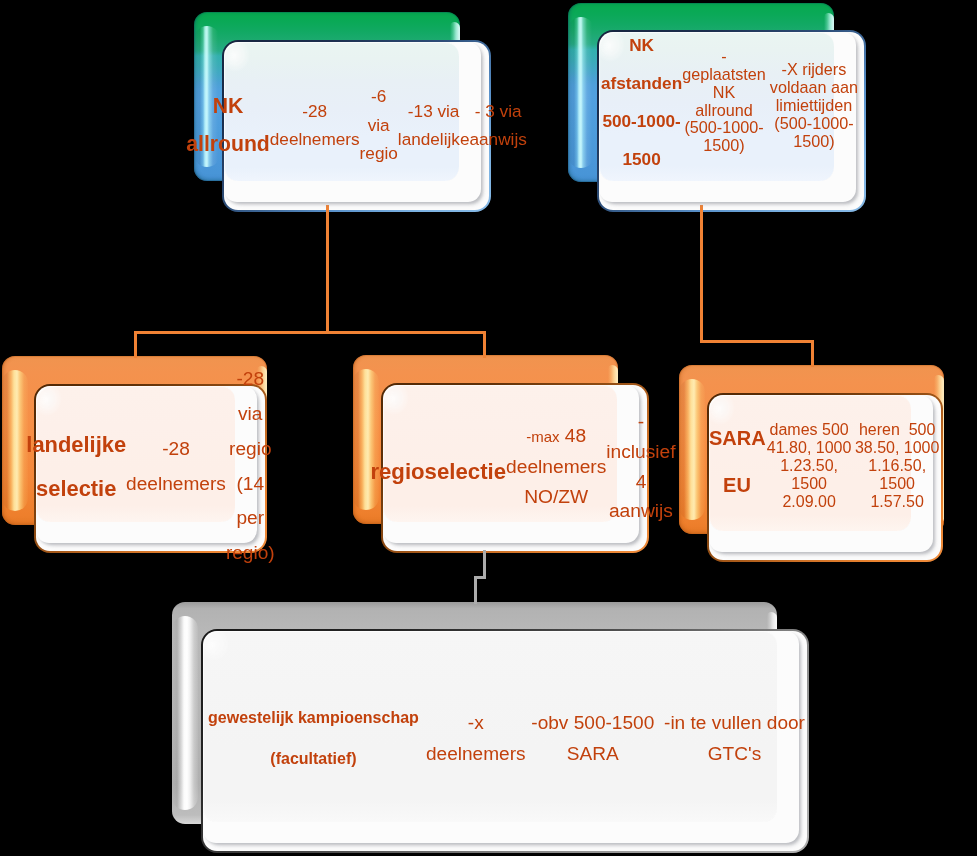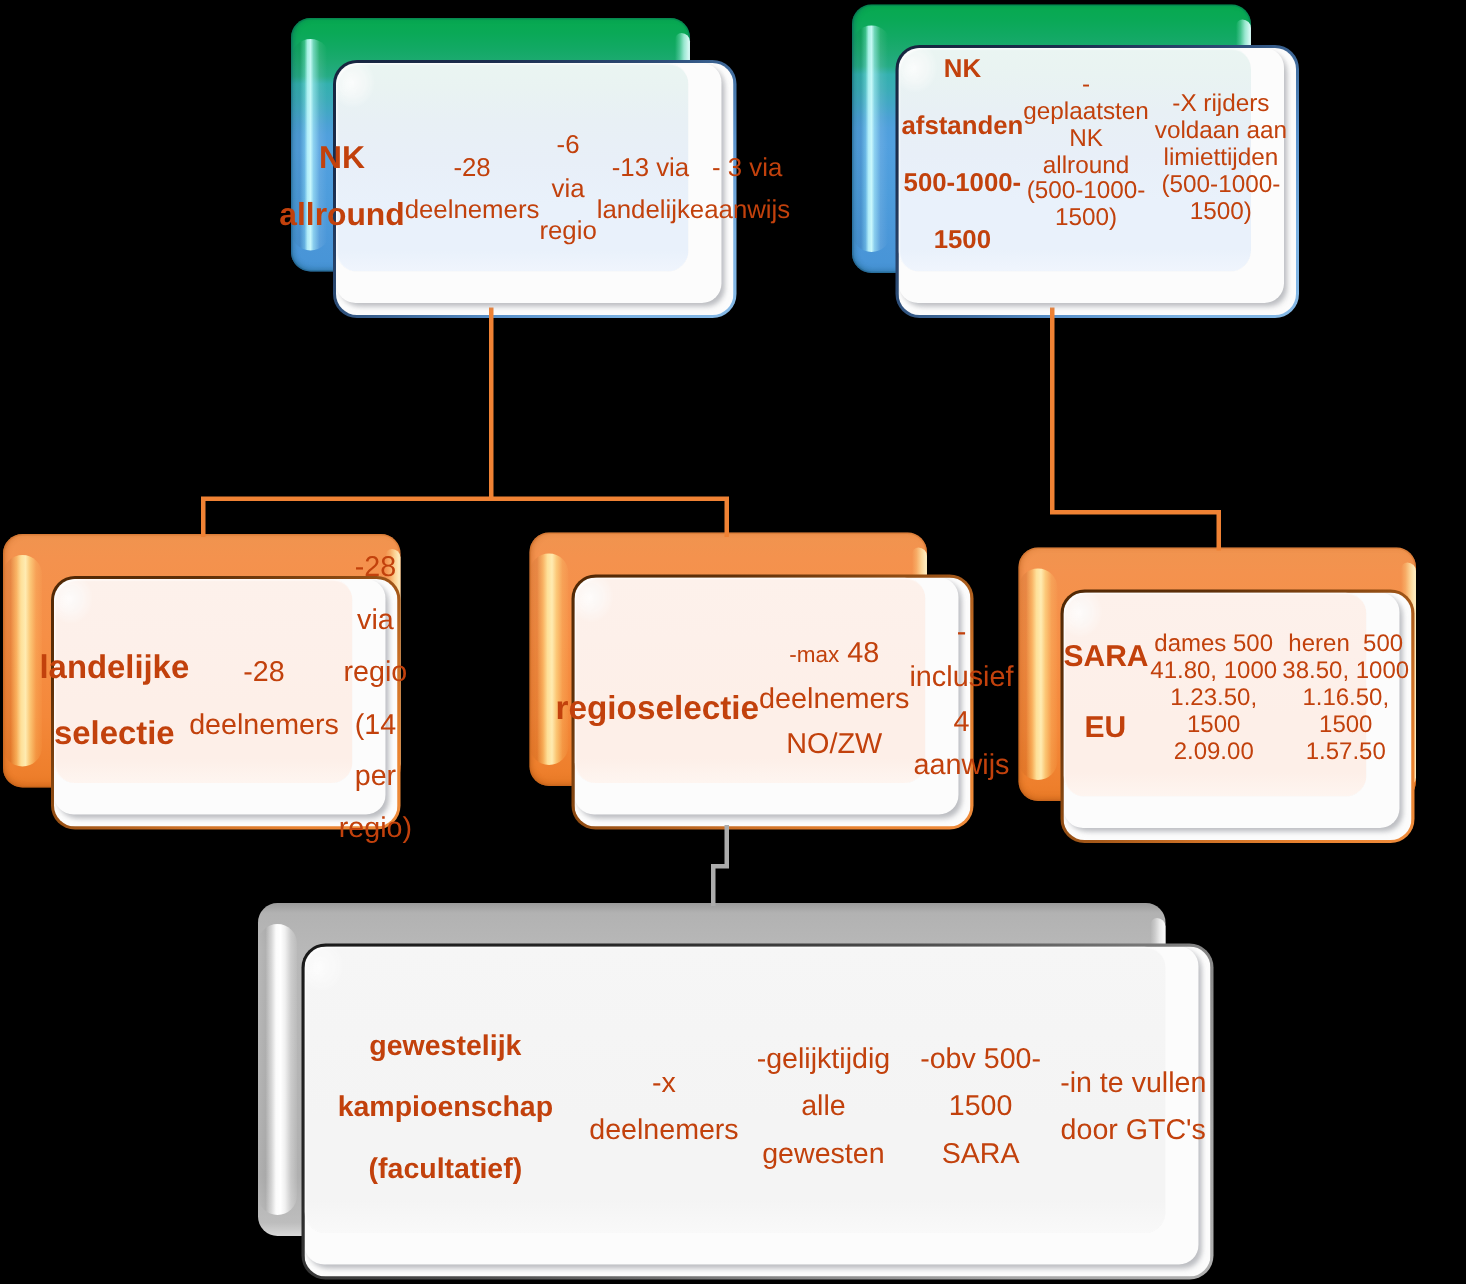--- a/index.html
+++ b/index.html
@@ -173,23 +173,22 @@
 <div class="back gr" style="left:172px;top:602px;width:605px;height:222px;">
   <div class="plate"></div>
   <div class="glow"></div>
   <div class="glow2"></div>
 </div>
 <div class="front g" style="left:201px;top:629px;width:608px;height:224px;">
   <div class="frame"></div>
   <div class="bevel"></div>
   <div class="inner"></div>
   <div class="txt" style="font-size:19.07px;line-height:31.5px;padding-bottom:6px;">
-    <div class="ttl" style="font-size:19px;line-height:41px;">gewestelijk kampioenschap  (facultatief)</div>
+    <div class="ttl" style="font-size:16px;line-height:41px;">gewestelijk kampioenschap  (facultatief)</div>
     <div class="ln">-x deelnemers</div>
-    <div class="ln">-gelijktijdig alle gewesten</div>
     <div class="ln">-obv 500-1500 SARA</div>
     <div class="ln">-in te vullen door GTC's</div>
   </div>
 </div>
 
 <svg class="conn" viewBox="0 0 977 856">
   <g fill="none" stroke="#F08234" stroke-width="3">
     <path d="M327.5 205 L327.5 332.5 M134 332.5 L486 332.5 M135.5 332.5 L135.5 358 M484.5 332.5 L484.5 358"></path>
   </g>
   <g fill="none" stroke="#F08234" stroke-width="3">

